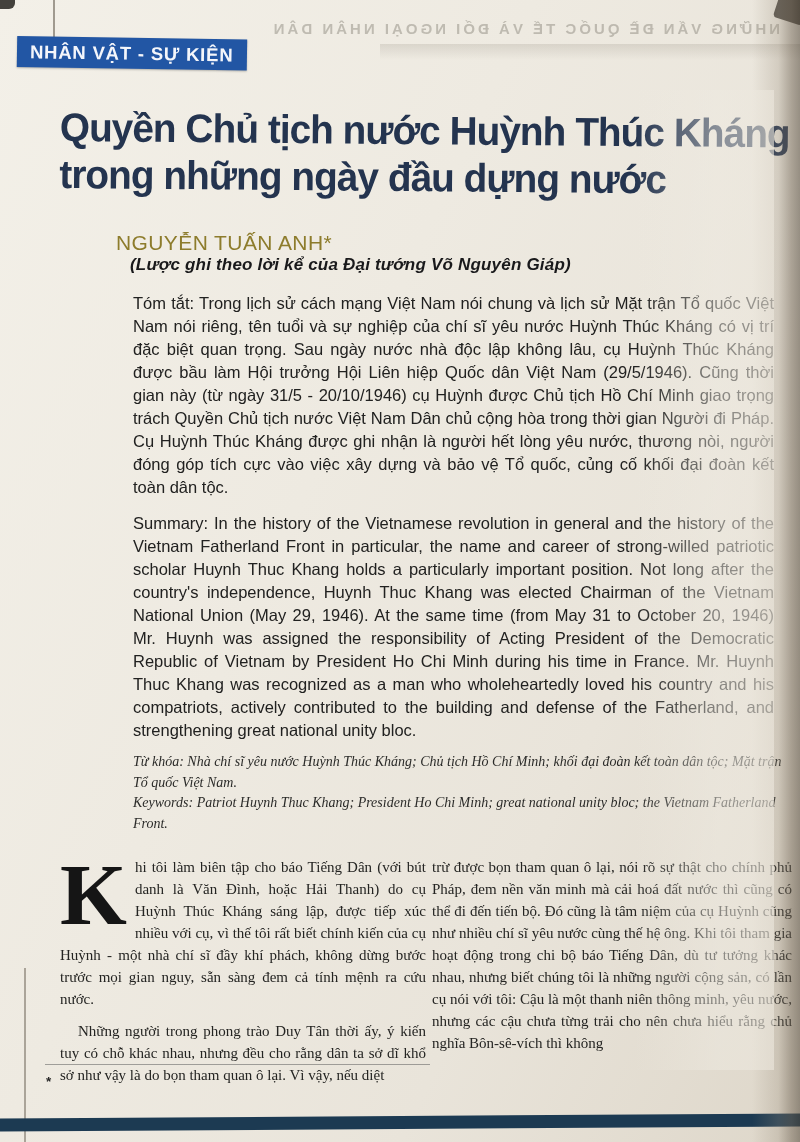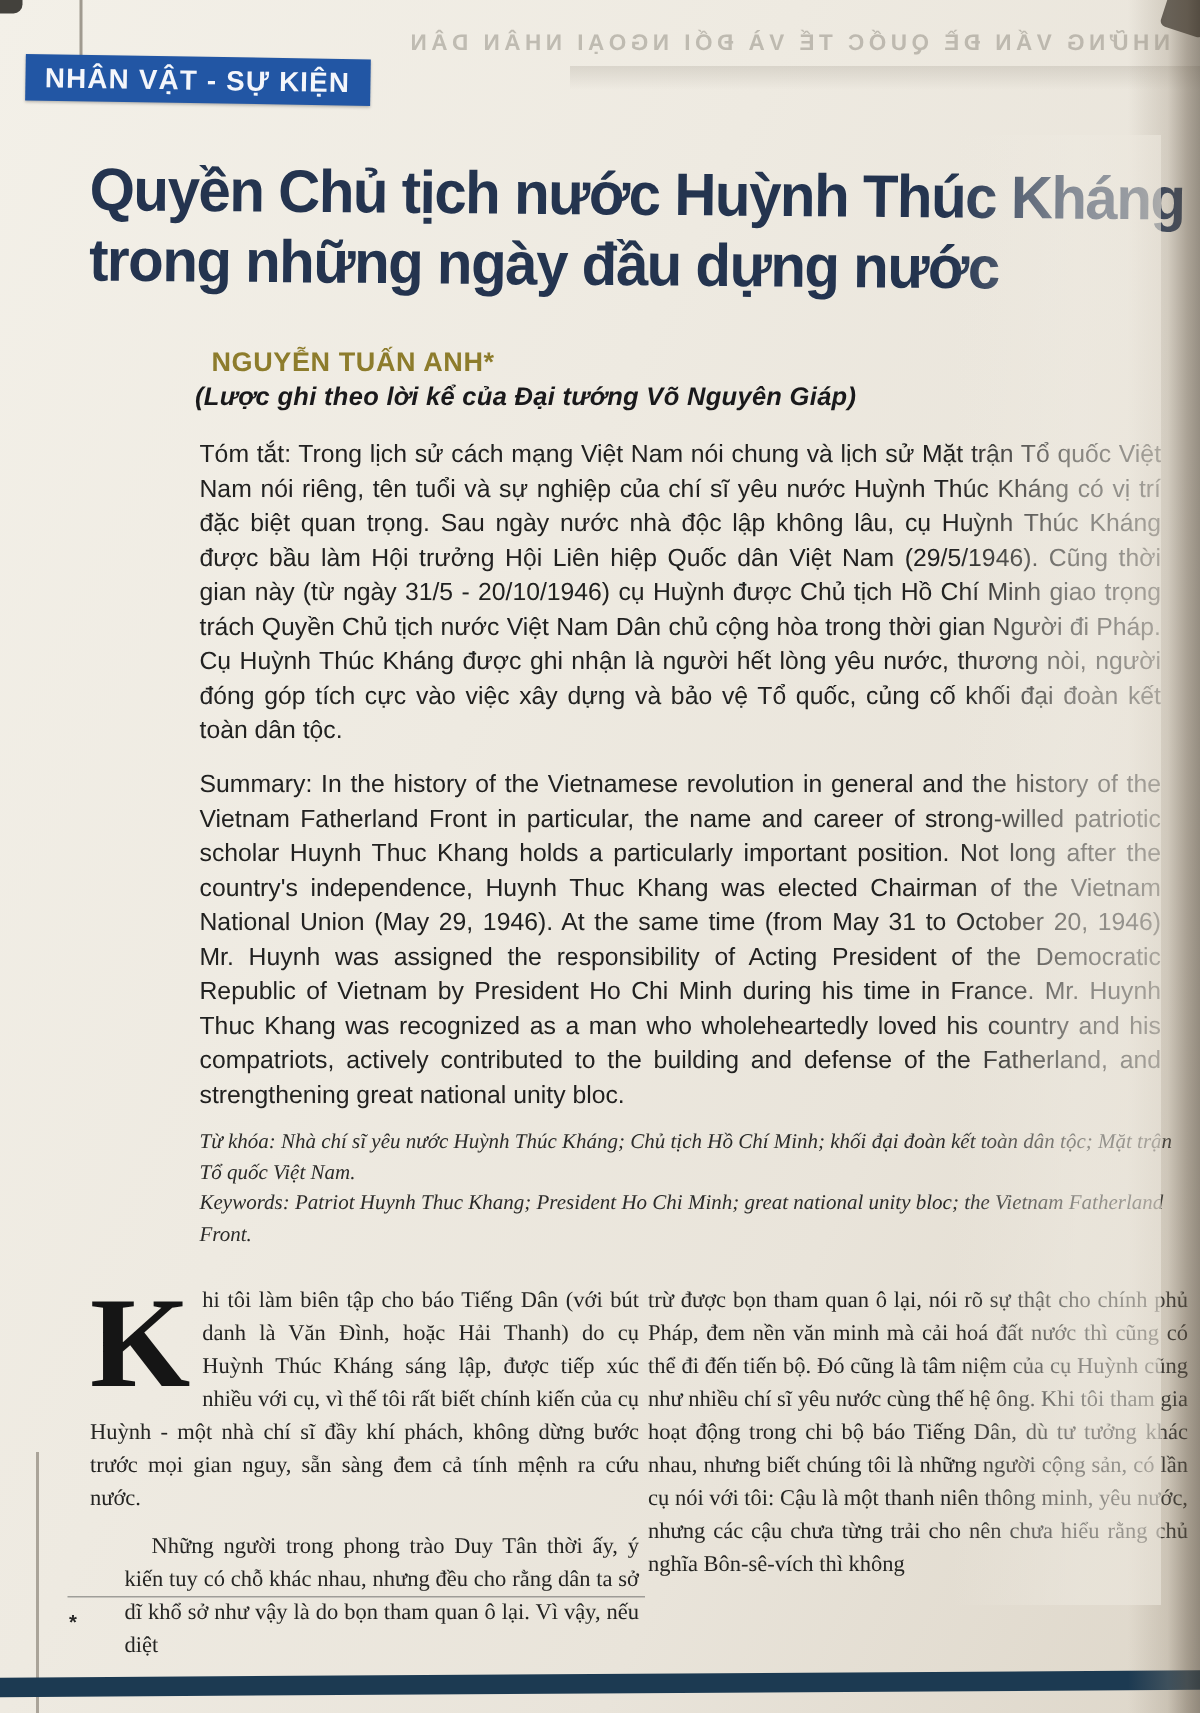--- a/index.html
+++ b/index.html
@@ -60,23 +60,23 @@
 
   .title{
     position:absolute;left:60px;top:104px;width:745px;
     color:var(--title_navy);
     font-size:40px;font-weight:bold;line-height:1.17;letter-spacing:-1px;
     transform:rotate(0.5deg) scaleX(0.97);transform-origin:left top;
     white-space:nowrap;
   }
 
   .author{
-    position:absolute;left:141px;top:231px;
+    position:absolute;left:116px;top:231px;
     color:var(--author_olive);
-    font-size:18px;font-weight:bold;letter-spacing:0.4px;
+    font-size:21px;font-weight:normal;letter-spacing:0.4px;
   }
   .author-note{
     position:absolute;left:130px;top:255px;
     color:#19191b;font-size:17px;font-weight:bold;font-style:italic;letter-spacing:0.2px;text-align:center;
   }
 
   .abstract, .summary{
     position:absolute;left:133px;width:641px;
     font-size:16.5px;line-height:23px;text-align:justify;color:#212120;
   }
@@ -92,21 +92,21 @@
   .meta p{margin:0;}
 
   .col{
     position:absolute;top:856px;
     font-family:"Liberation Serif", serif;
     font-size:15px;line-height:22px;text-align:justify;color:#242422;
   }
   .col-left{left:60px;width:366px;}
   .col-right{left:432px;width:360px;}
   .col p{margin:0;}
-  .col .para2{margin-top:10px;text-indent:18px;margin-left:23px;}
+  .col .para2{margin-top:10px;text-indent:18px;}
   .dropcap{
     float:left;
     font-family:"Liberation Serif", serif;font-weight:bold;
     font-size:86px;line-height:66px;
     padding:6px 8px 0 0;color:#151515;
   }
 
   .footnote-rule{position:absolute;left:45px;top:1064px;width:385px;height:1px;background:rgba(95,95,95,0.55);}
   .footnote{
     position:absolute;left:46px;top:1074px;width:700px;

